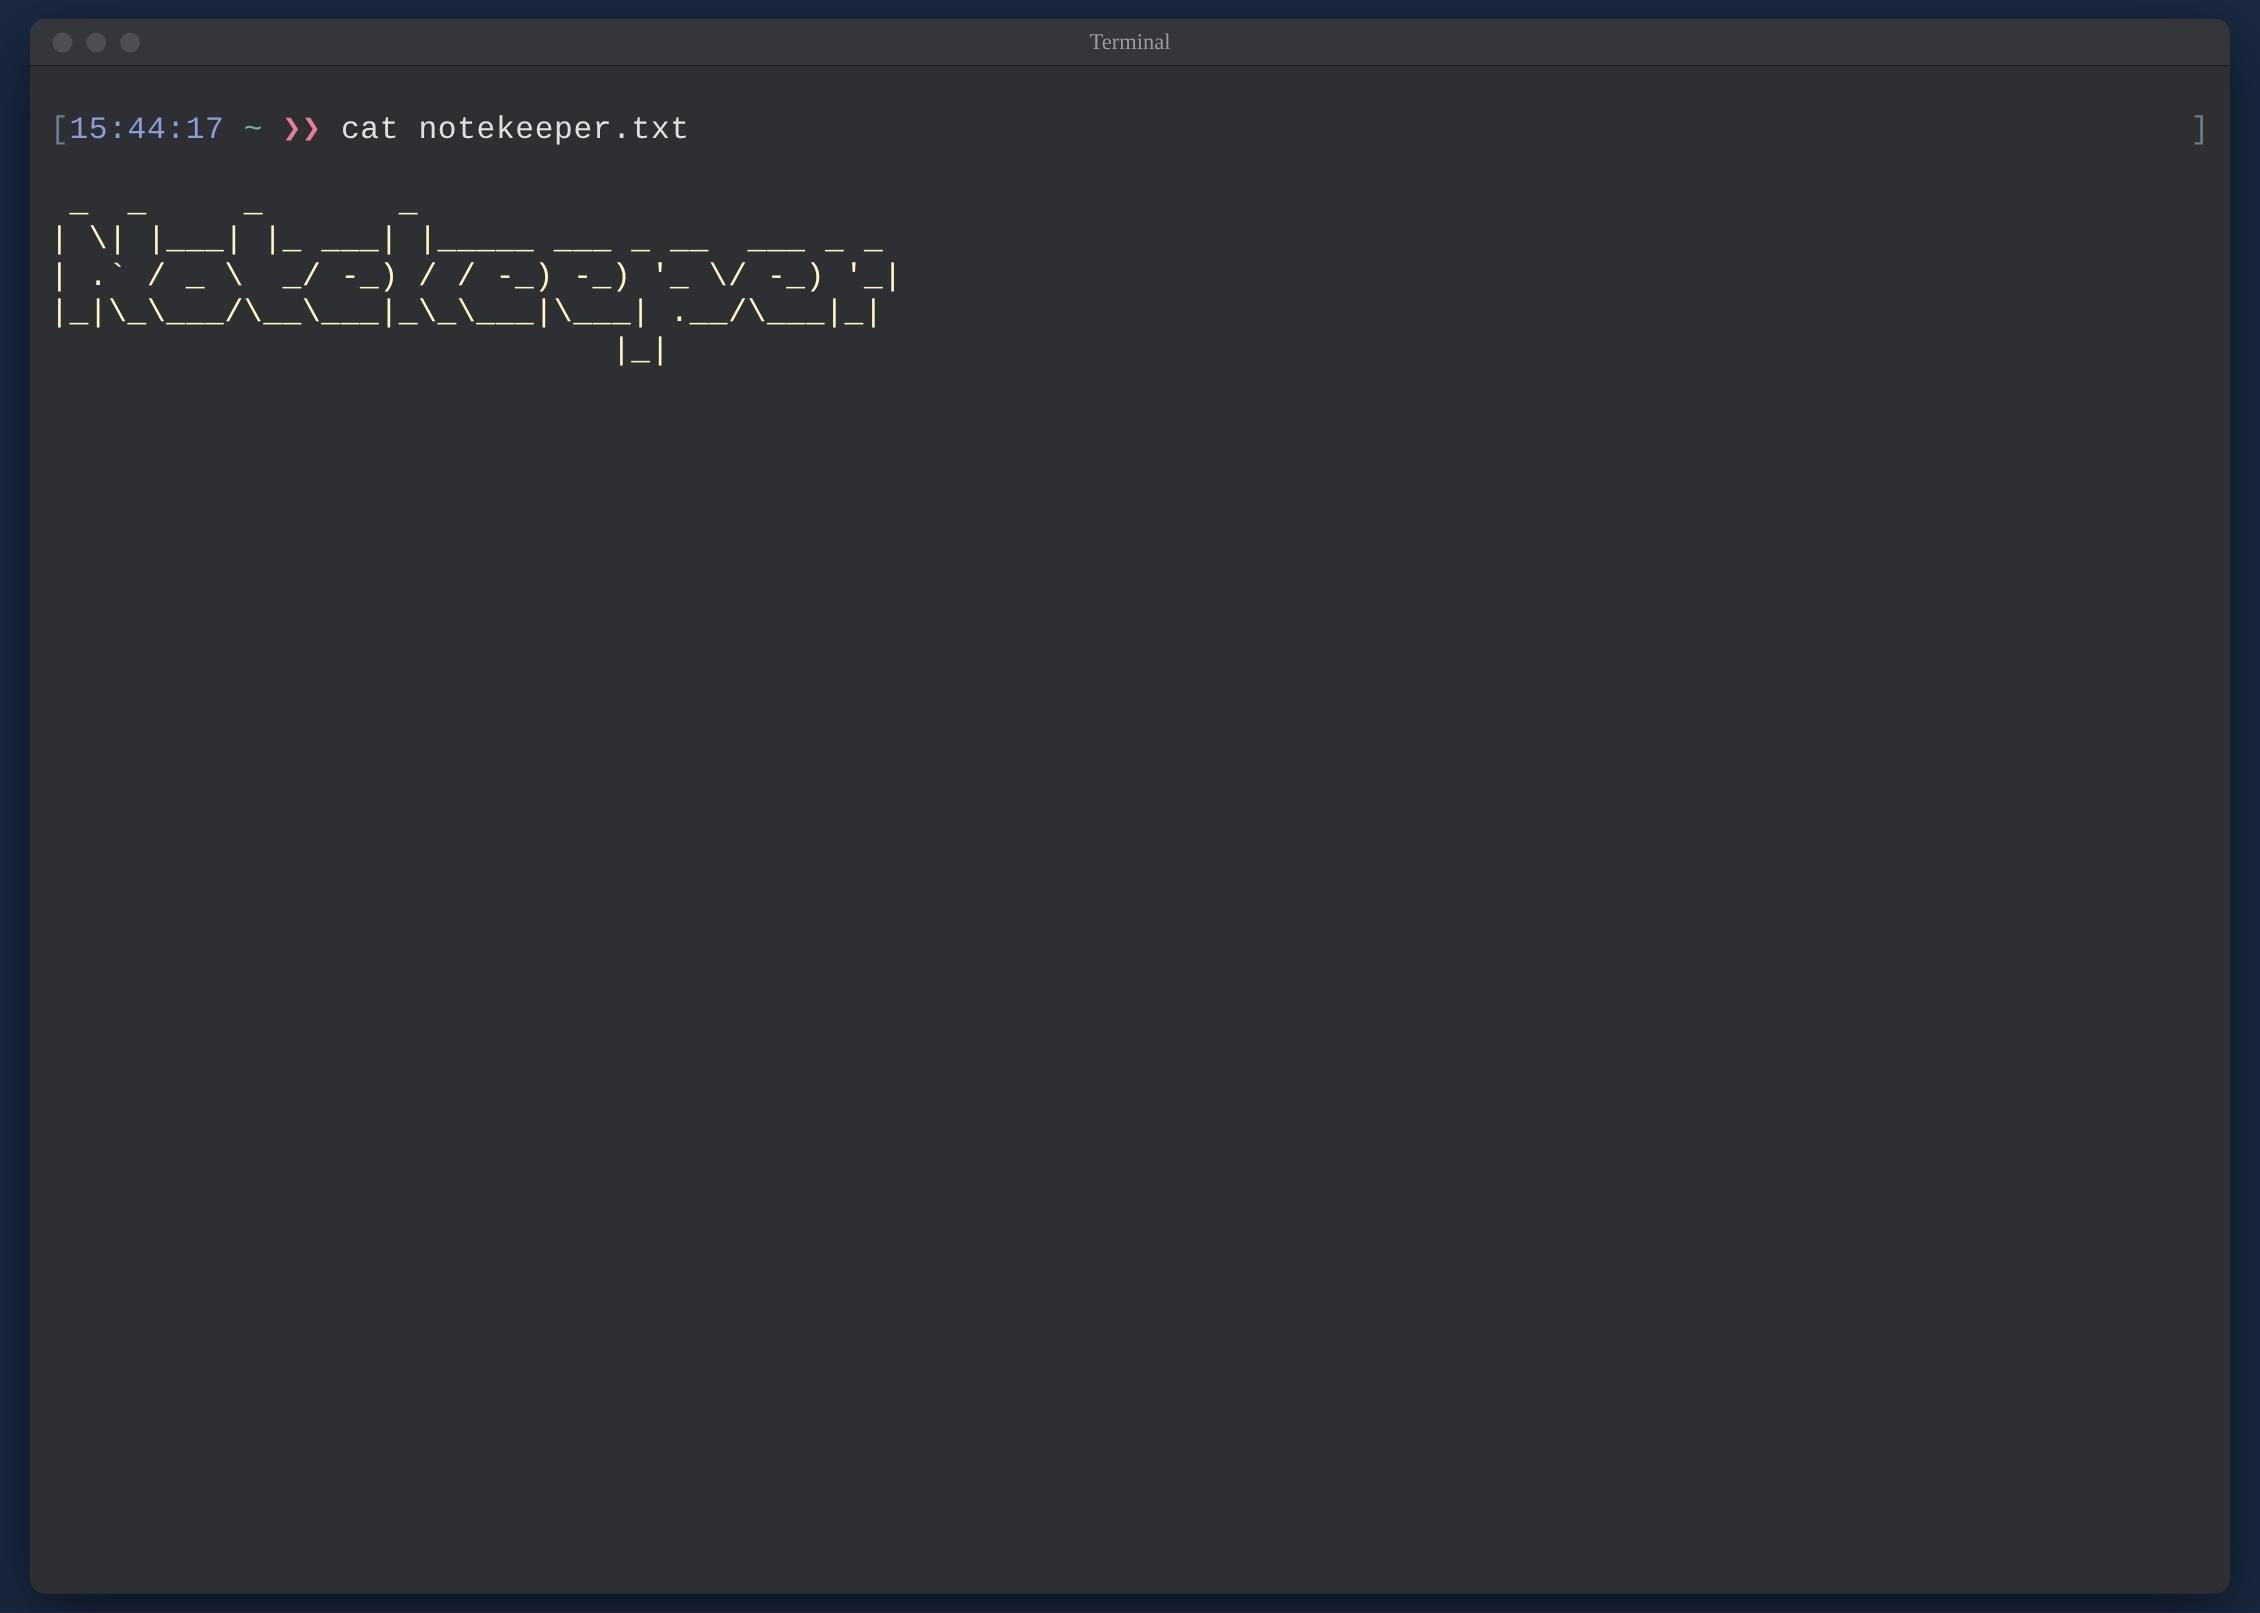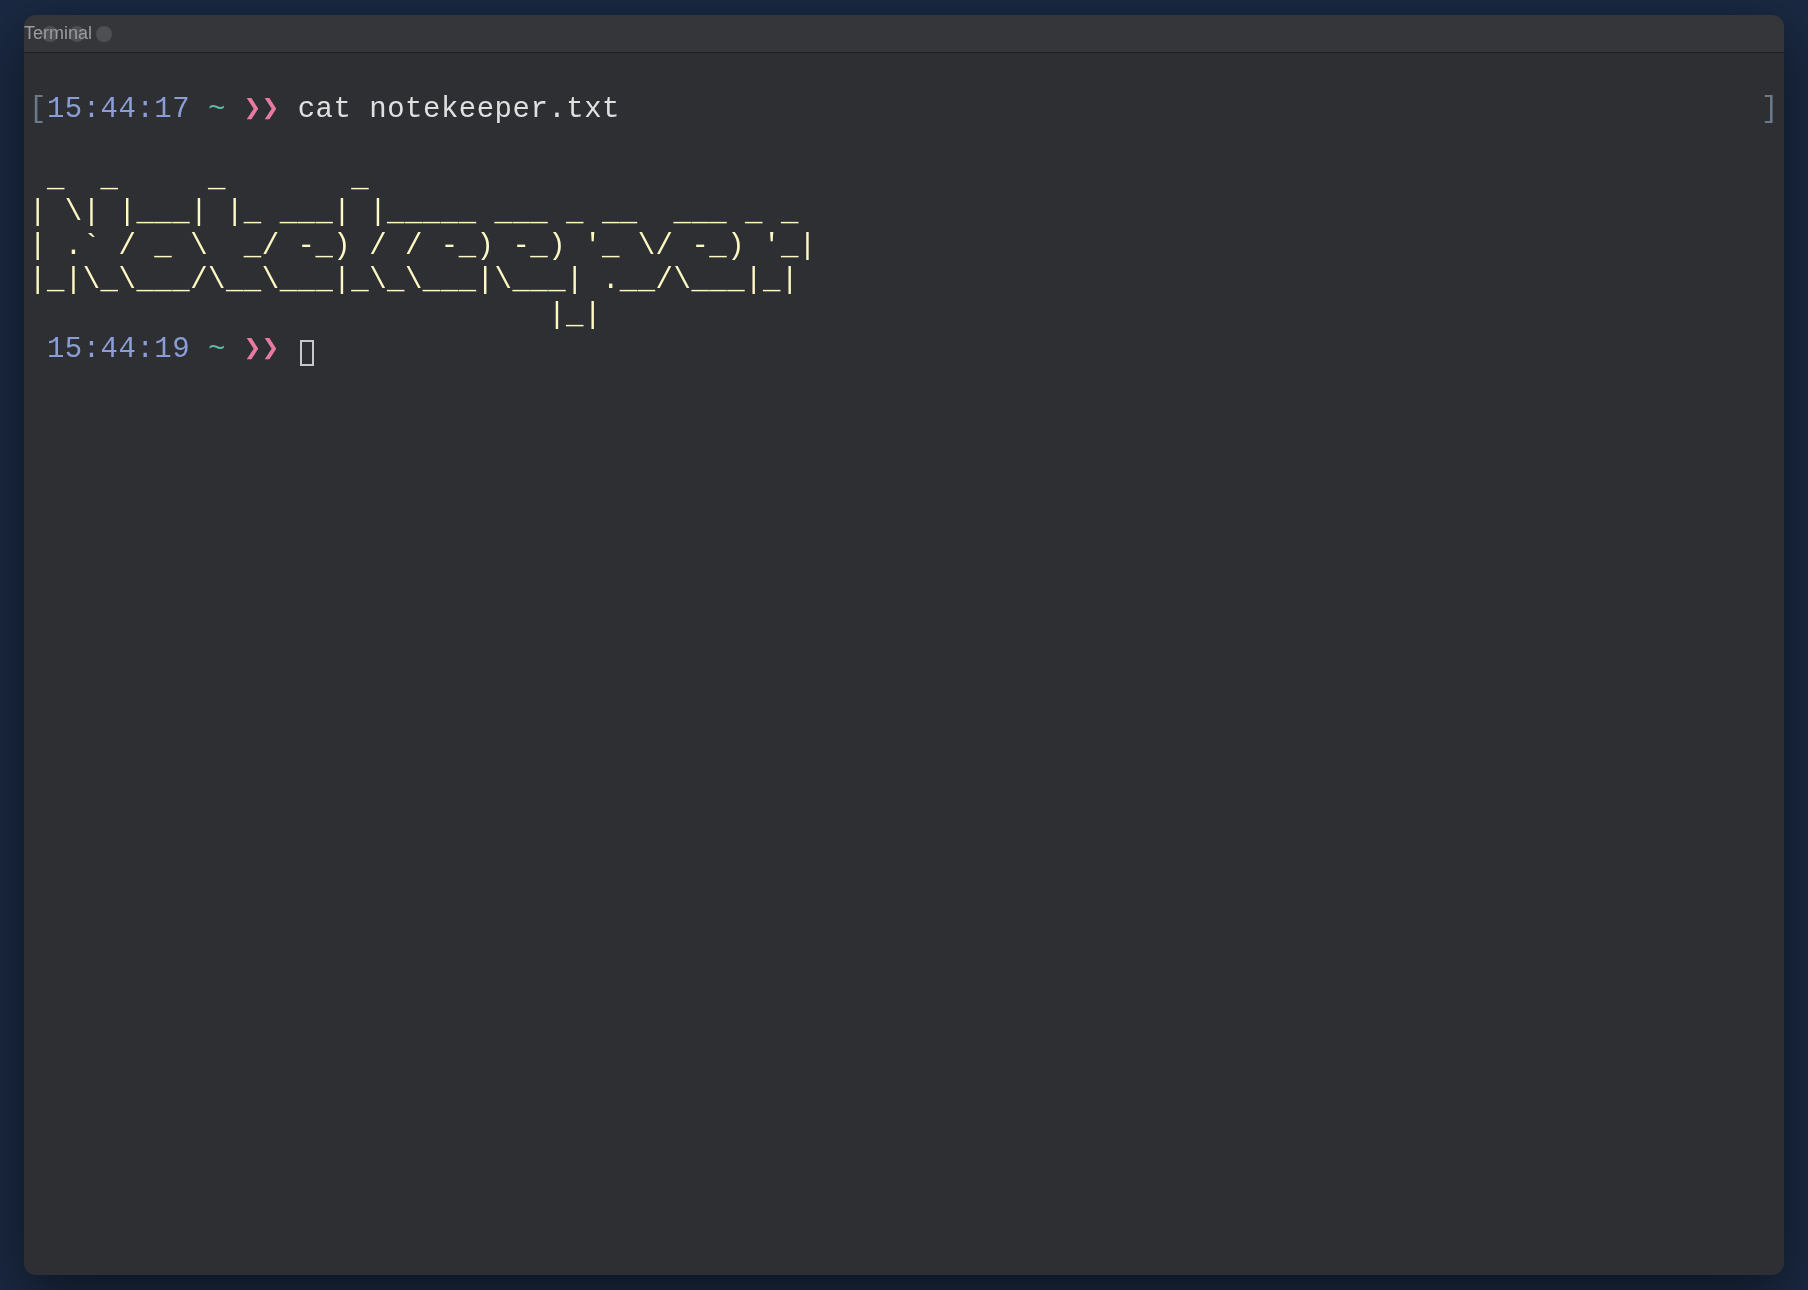--- a/index.html
+++ b/index.html
@@ -44,29 +44,30 @@
     .traffic-light {
       width: 16px;
       height: 16px;
       border-radius: 50%;
       background: #4e4f52;
     }
     .title {
       position: absolute;
       left: 0;
       right: 0;
+      text-align: center;
       color: #9a9b9e;
       font-size: 18px;
-      font-family: Liberation Sans, sans-serif;
+      font-family: Liberation Serif, serif;
       pointer-events: none;
     }
     .terminal-body {
       flex: 1;
-      padding: 6px 5px;
-      font-size: 29px;
+      padding: 6px 16px;
+      font-size: 25px;
       line-height: 1.18;
       color: #dcdcdc;
       white-space: pre;
       overflow: hidden;
       letter-spacing: 0.5px;
     }
     .line {
       display: block;
     }
     .bracket { color: #6a7a8a; }
@@ -104,15 +105,14 @@
     </div>
     <div class="title">Terminal</div>
   </div>
   <div class="terminal-body">
 <span class="line"><span class="bracket">[</span><span class="time">15:44:17</span> <span class="tilde">~</span> <span class="chevrons">❯❯</span> <span class="cmd">cat notekeeper.txt</span><span class="right-bracket">]</span></span>
 <span class="ascii-art"> _  _     _       _                         
 | \| |___| |_ ___| |_____ ___ _ __  ___ _ _ 
 | .` / _ \  _/ -_) / / -_) -_) '_ \/ -_) '_|
 |_|\_\___/\__\___|_\_\___|\___| .__/\___|_|  
                              |_|            </span>
-<span class="line"> <span class="time">15:44:19</span> <span class="tilde">~</span> <span class="chevrons">❯❯</span> <span class="cursor"></span></span>
   </div>
 </div>
 
 </body></html>

